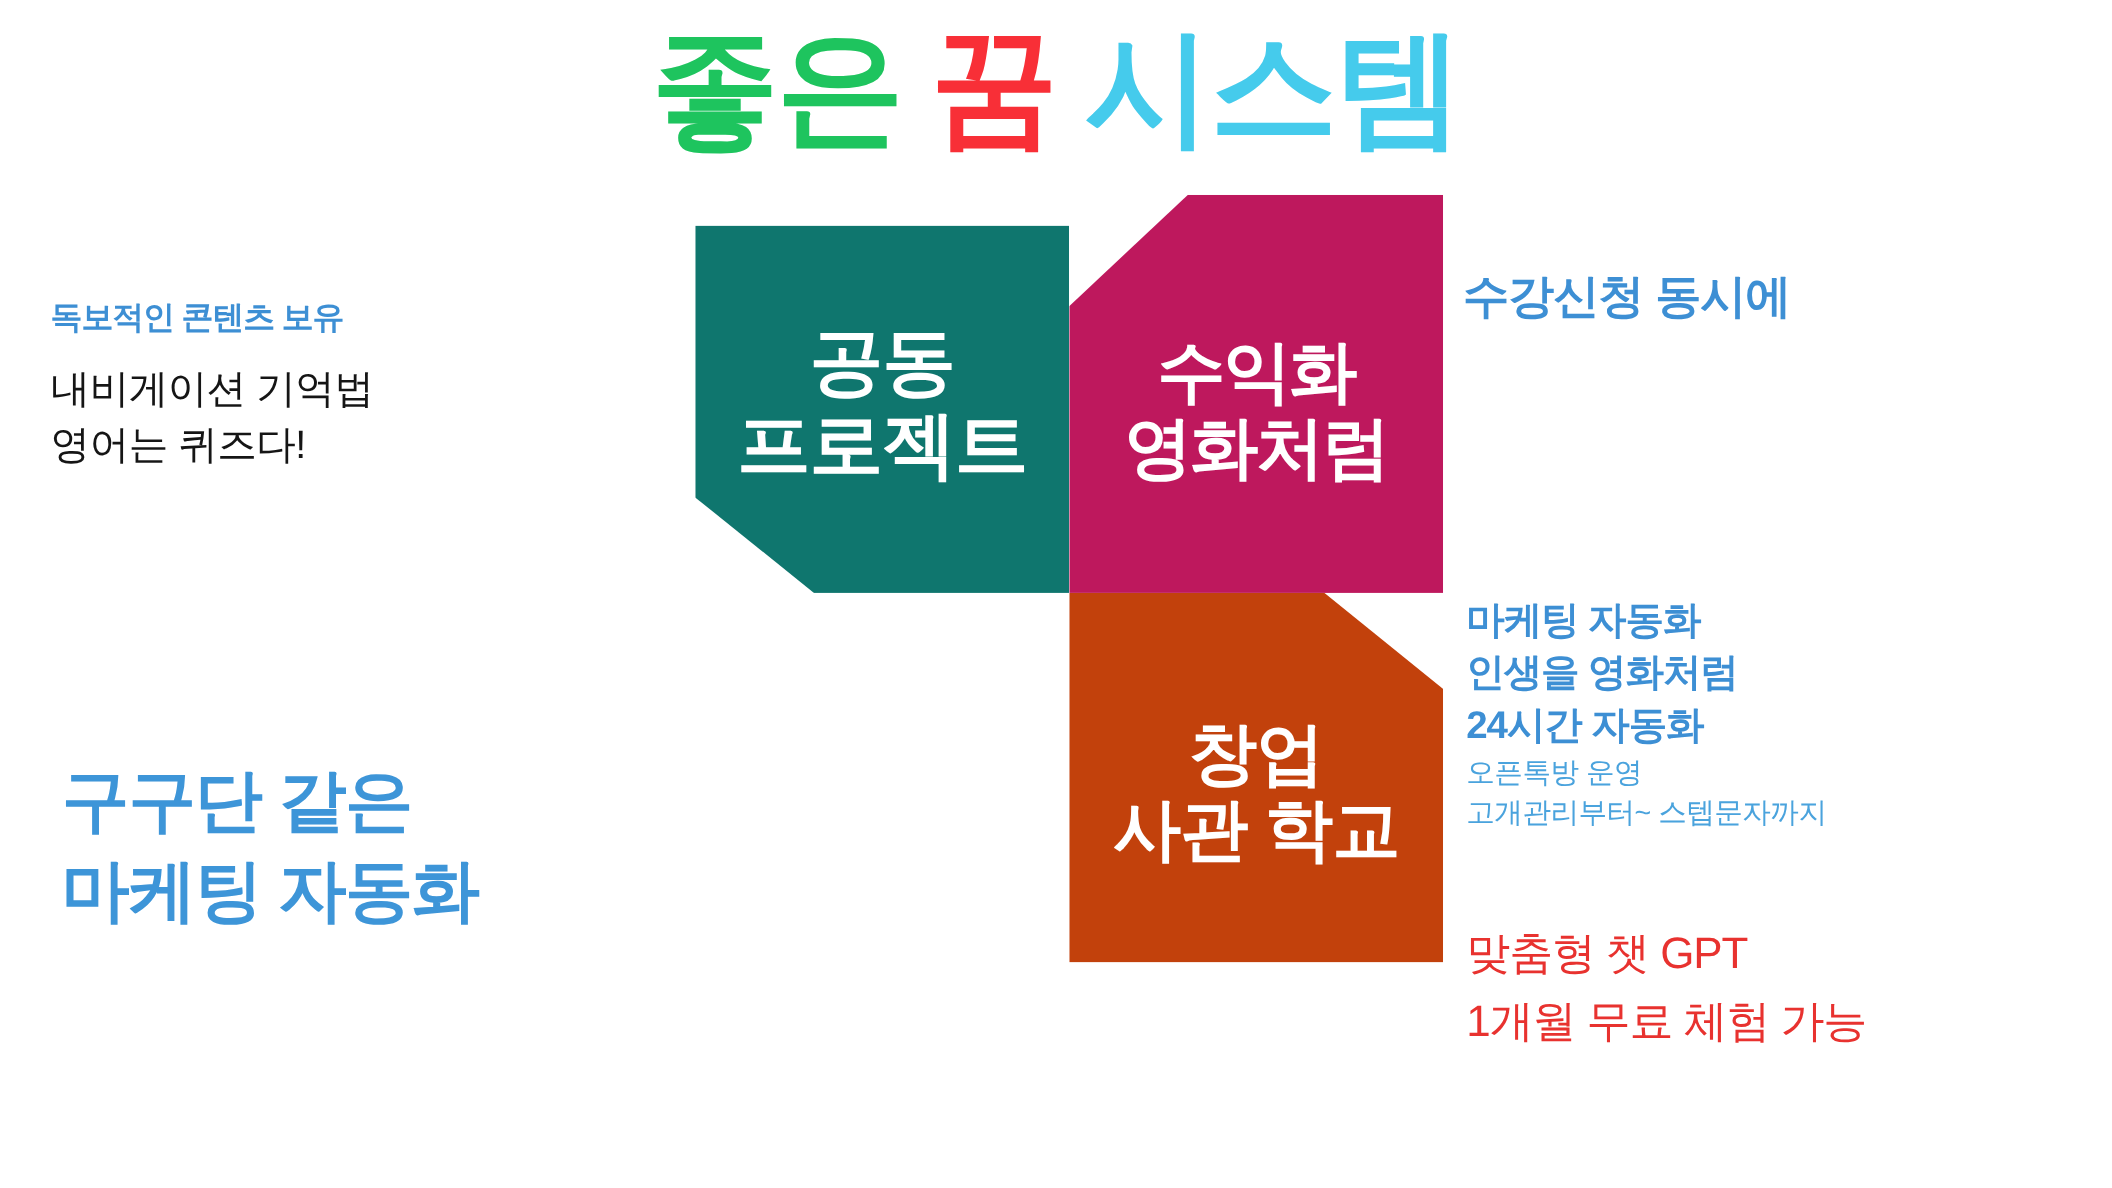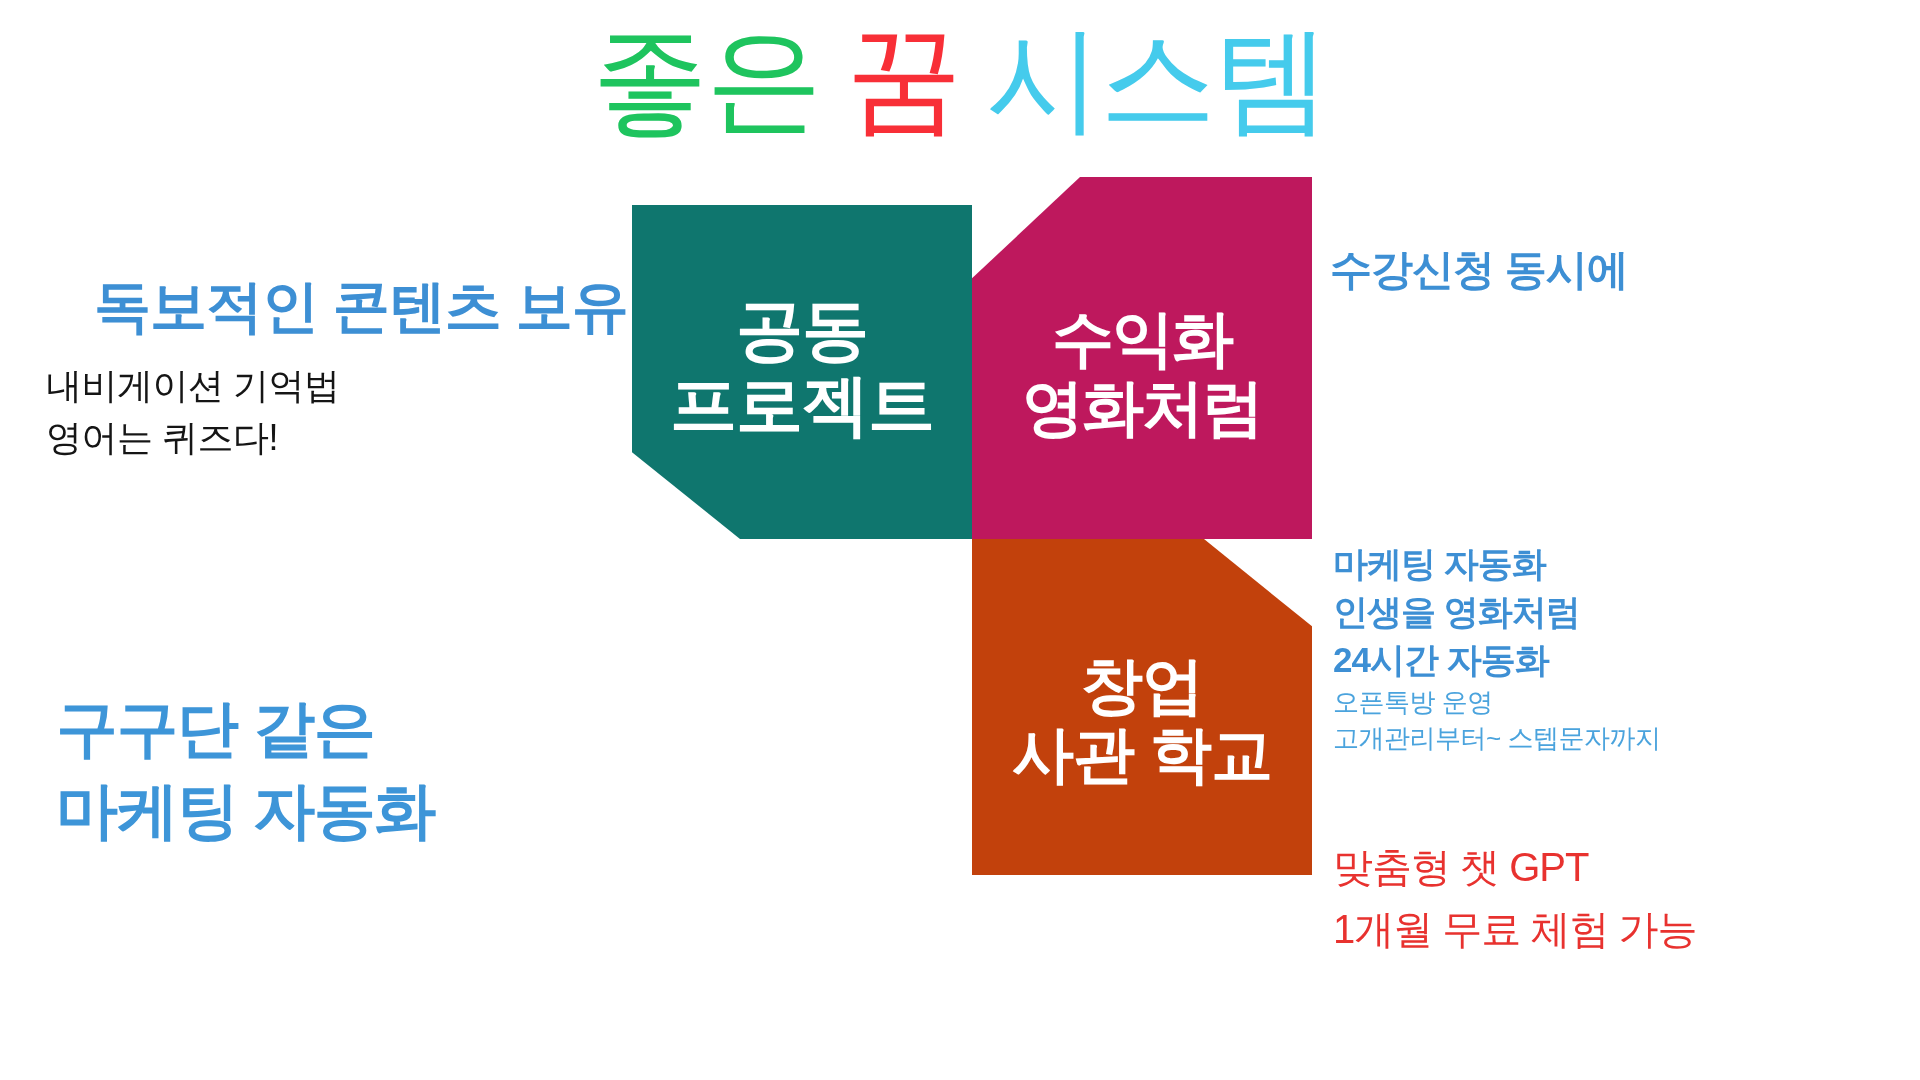--- a/index.html
+++ b/index.html
@@ -24,21 +24,21 @@
   }
 
   
   #title {
     position: absolute;
     left: 0;
     top: 16px;
     width: 1920px;
     text-align: center;
     font-size: 116px;
-    font-weight: normal;
+    font-weight: bold;
     letter-spacing: -2px;
     line-height: 1.1;
     white-space: nowrap;
   }
   #title .w-green { color: #1ec45e; }
   #title .w-red   { color: #f82f37; }
   #title .w-blue  { color: #45cbec; }
   #title .sp      { display: inline-block; width: 26px; }
 
   
@@ -109,26 +109,25 @@
 
   
   #left-col {
     position: absolute;
     left: 46px;
     top: 272px;
     width: 560px;
   }
   #left-head {
     color: #3d8fd4;
-    font-size: 57px;
+    font-size: 29px;
     font-weight: bold;
     letter-spacing: -1px;
     white-space: nowrap;
     line-height: 1.2;
-    margin-left: 48px;
   }
   #left-sub {
     margin-top: 20px;
     color: #151515;
     font-size: 36px;
     line-height: 1.42;
     letter-spacing: -0.5px;
     white-space: nowrap;
   }
   #left-big {

